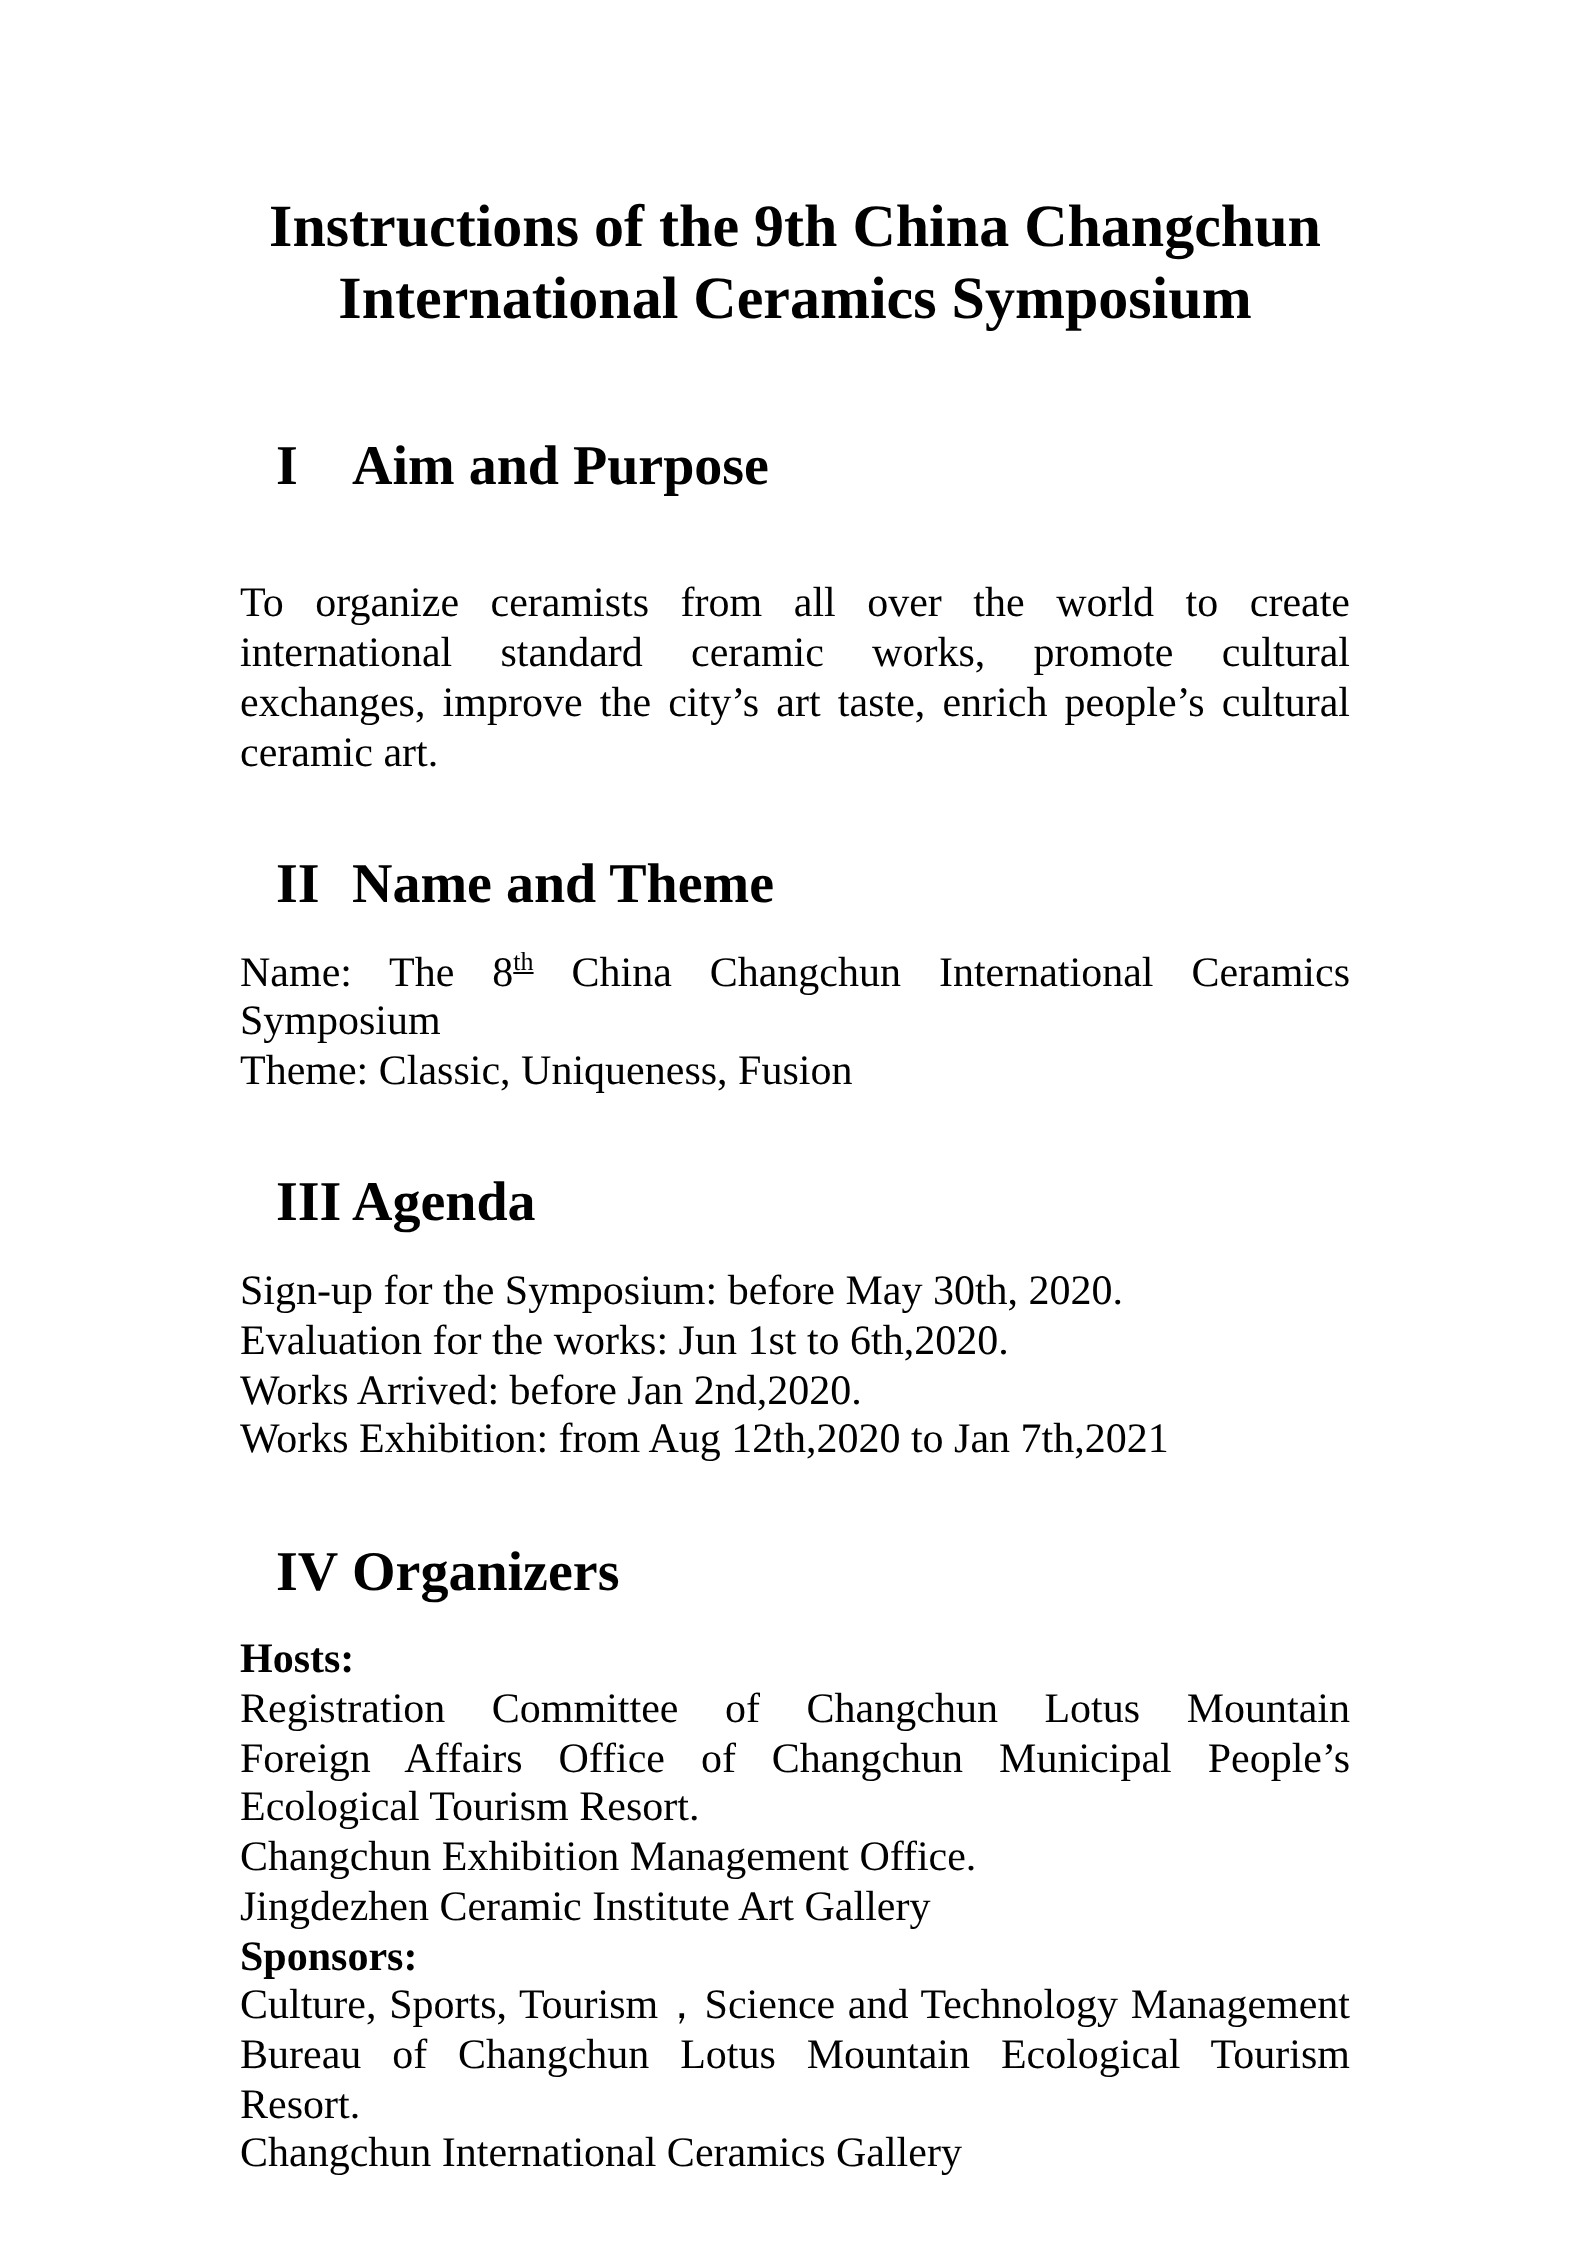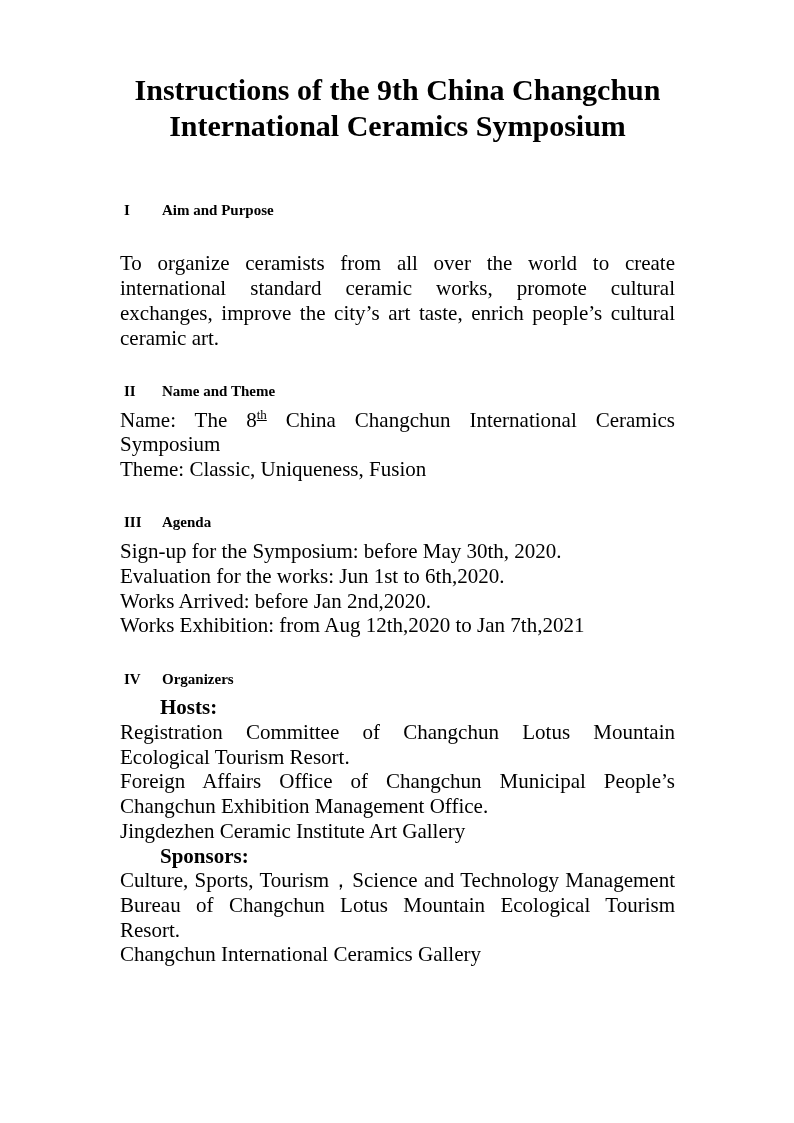--- a/index.html
+++ b/index.html
@@ -1,47 +1,47 @@
 <!DOCTYPE html>
 <html><head>
 <meta charset="utf-8">
 <style>
   html, body { margin: 0; padding: 0; background: #ffffff; }
   .page {
     position: relative;
     width: 794px;
     height: 1123px;
     box-sizing: border-box;
-    padding: 72px 119px 30px 120px;
+    padding: 96px 119px 30px 120px;
     background: #ffffff;
     color: #000000;
     font-family: "Liberation Serif", "DejaVu Serif", serif;
     font-size: 21px;
     line-height: 24.7px;
     overflow: hidden;
   }
   .doc-title {
     margin: 0 0 54px 0;
     font-size: 30px;
     line-height: 36px;
     font-weight: bold;
     text-align: center;
   }
   .doc-title .tline { display: block; }
   .sec-heading {
-    margin: 4px;
-    font-size: 15px;
+    margin: 18px;
+    font-size: 28px;
     line-height: 24.7px;
     font-weight: bold;
   }
   .numeral { display: inline-block; min-width: 38px; }
   .line { margin: 0; }
   .j { text-align: justify; text-align-last: justify; }
   .gap { height: 24.7px; }
-  .bold-label { font-weight: bold; margin-left: 40px; }
+  .bold-label { font-weight: bold; }
   sup.ord { font-size: 13px; line-height: 0; vertical-align: super; text-decoration: underline; }
 </style>
 </head>
 <body>
 
 <div class="page">
 
   <h1 class="doc-title">
     <span class="tline">Instructions of the 9th China Changchun</span>
     <span class="tline">International Ceramics Symposium</span>
@@ -71,22 +71,22 @@
     <p class="line">Evaluation for the works: Jun 1st to 6th,2020.</p>
     <p class="line">Works Arrived: before Jan 2nd,2020.</p>
     <p class="line">Works Exhibition: from Aug 12th,2020 to Jan 7th,2021</p>
   </section>
 
   <section>
     <div class="gap"></div>
     <h2 class="sec-heading"><span class="numeral">IV</span><span>Organizers</span></h2>
     <p class="line bold-label">Hosts:</p>
     <p class="line j">Registration Committee of Changchun Lotus Mountain</p>
+    <p class="line j">Foreign Affairs Office of Changchun Municipal People’s</p>
     <p class="line">Ecological Tourism Resort.</p>
-    <p class="line j">Foreign Affairs Office of Changchun Municipal People’s</p>
     <p class="line">Changchun Exhibition Management Office.</p>
     <p class="line">Jingdezhen Ceramic Institute Art Gallery</p>
     <p class="line bold-label">Sponsors:</p>
     <p class="line j">Culture, Sports, Tourism，Science and Technology Management</p>
     <p class="line j">Bureau of Changchun Lotus Mountain Ecological Tourism</p>
     <p class="line">Resort.</p>
     <p class="line">Changchun International Ceramics Gallery</p>
   </section>
 
 </div>

